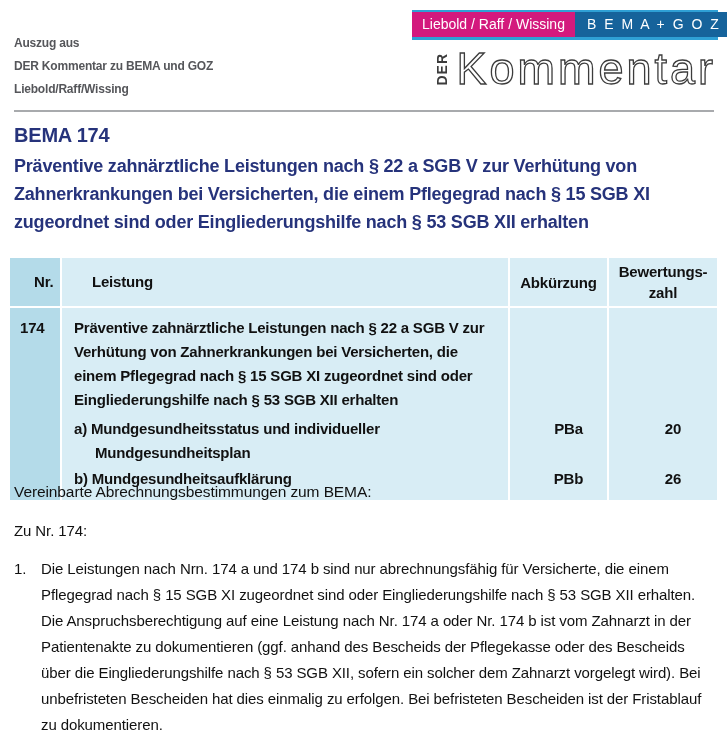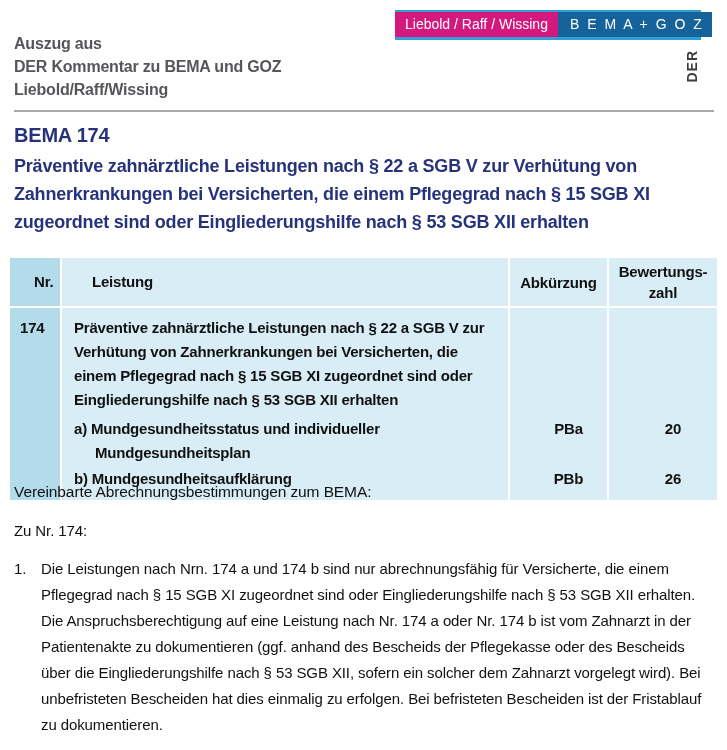--- a/index.html
+++ b/index.html
@@ -4,25 +4,25 @@
 <style>
   html,body{margin:0;padding:0;}
   body{
     width:727px;height:750px;position:relative;background:#ffffff;
     font-family:"Liberation Sans", sans-serif;color:#111;
     -webkit-font-smoothing:antialiased;
   }
   
   .excerpt{
     position:absolute;left:14px;top:32px;
-    font-size:16px;font-weight:bold;color:#55565a;line-height:23px;
+    font-size:12px;font-weight:bold;color:#55565a;line-height:23px;
     letter-spacing:-0.2px;
   }
   
-  .logo{position:absolute;right:26px;top:10px;width:306px;}
+  .logo{position:absolute;right:9px;top:10px;width:306px;}
   .logo-strip{
     display:flex;border-top:2px solid #2fa0d5;border-bottom:3px solid #2fa0d5;
   }
   .authors-box{
     background:#d3197d;color:#fff;font-size:14px;font-weight:500;
     padding:4px 10px 5px 10px;white-space:nowrap;flex:0 0 auto;
   }
   .bemagoz-box{
     background:#16639b;color:#fff;font-size:14px;font-weight:500;
     padding:4px 8px 5px 12px;white-space:nowrap;letter-spacing:2px;
@@ -91,20 +91,21 @@
   <div>Liebold/Raff/Wissing</div>
 </div>
 
 <div class="logo">
   <div class="logo-strip">
     <div class="authors-box">Liebold / Raff / Wissing</div>
     <div class="bemagoz-box">B E M A + G O Z</div>
   </div>
   <div class="logo-bottom">
     <div class="der">DER</div>
+    <div class="kommentar">Kommentar</div>
   </div>
 </div>
 
 <div class="page-rule"></div>
 
 <div class="bema-heading">BEMA 174</div>
 <div class="bema-subtitle">Präventive zahnärztliche Leistungen nach § 22 a SGB V zur Verhütung von Zahnerkrankungen bei Versicherten, die einem Pflegegrad nach § 15 SGB XI zugeordnet sind oder Eingliederungshilfe nach § 53 SGB XII erhalten</div>
 
 <div class="fee-table">
   <div class="cell cell--dark th th--nr">Nr.</div>

